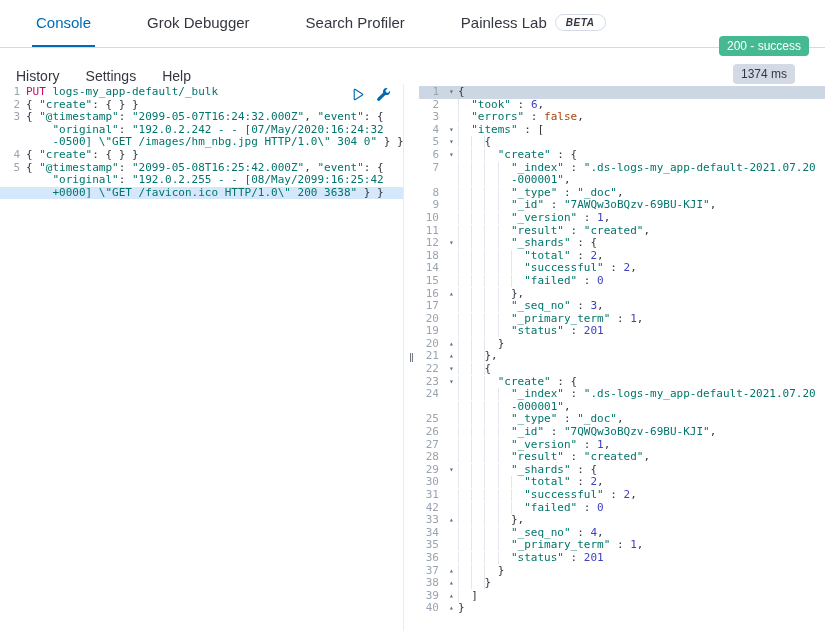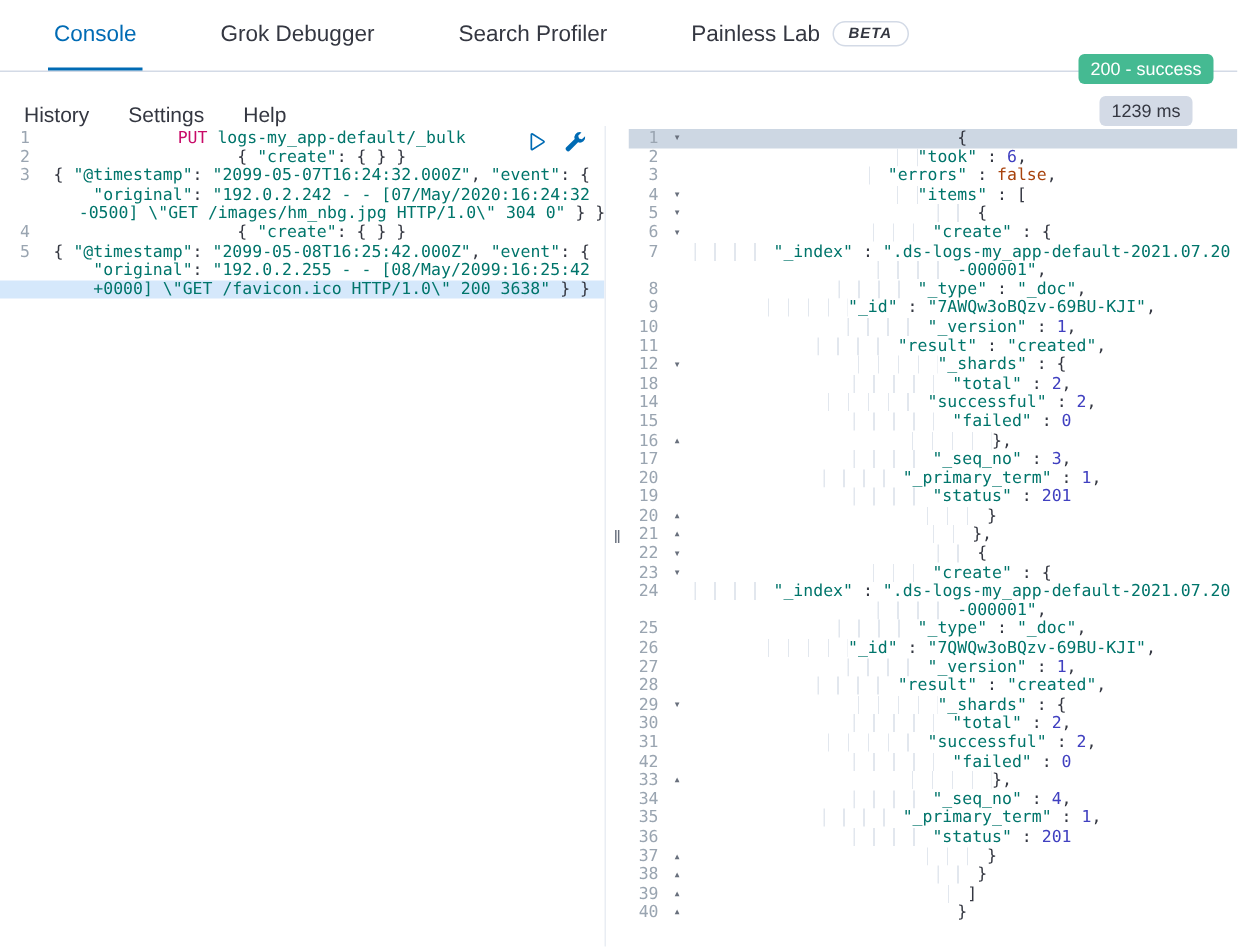--- a/index.html
+++ b/index.html
@@ -74,21 +74,21 @@
   }
   .crow { display: flex; white-space: pre; }
   .ln {
     flex: 0 0 26px; text-align: right; padding-right: 6px;
     color: #9aa5b1; user-select: none;
   }
   .fold {
     flex: 0 0 13px; text-align: center; color: #69707d;
     font-size: 8px; line-height: 12.6px; cursor: pointer; user-select: none;
   }
-  .codeline { flex: 1; overflow: hidden; text-align: center; }
+  .codeline { flex: 1; overflow: hidden; }
 
   .hl-active { background: #cdd7e3; }
   .hl-selection { background: #d5e8fb; }
 
   .sg-method { color: #c80a68; }
   .sg-url    { color: #00756b; }
   .sg-str    { color: #00756b; }
   .sg-punct  { color: #343741; }
   .sg-num    { color: #4040c0; }
   .sg-bool   { color: #a8430d; }
@@ -118,21 +118,21 @@
       <span class="beta">BETA</span>
     </div>
   </header>
 
   <div class="toolbar">
     <span class="menu-item">History</span>
     <span class="menu-item">Settings</span>
     <span class="menu-item">Help</span>
     <div class="toolbar-right">
       <span class="badge success">200 - success</span>
-      <span class="badge ms">1239 ms</span>
+      <span class="badge ms">1374 ms</span>
     </div>
   </div>
 
   <div class="split">
 
     <div class="pane-left">
       <div class="editor-actions">
         <button class="icon-btn" title="">
           <span>
             <svg viewBox="0 0 16 16" fill="none" stroke="currentColor" stroke-width="1.2" stroke-linejoin="round">

